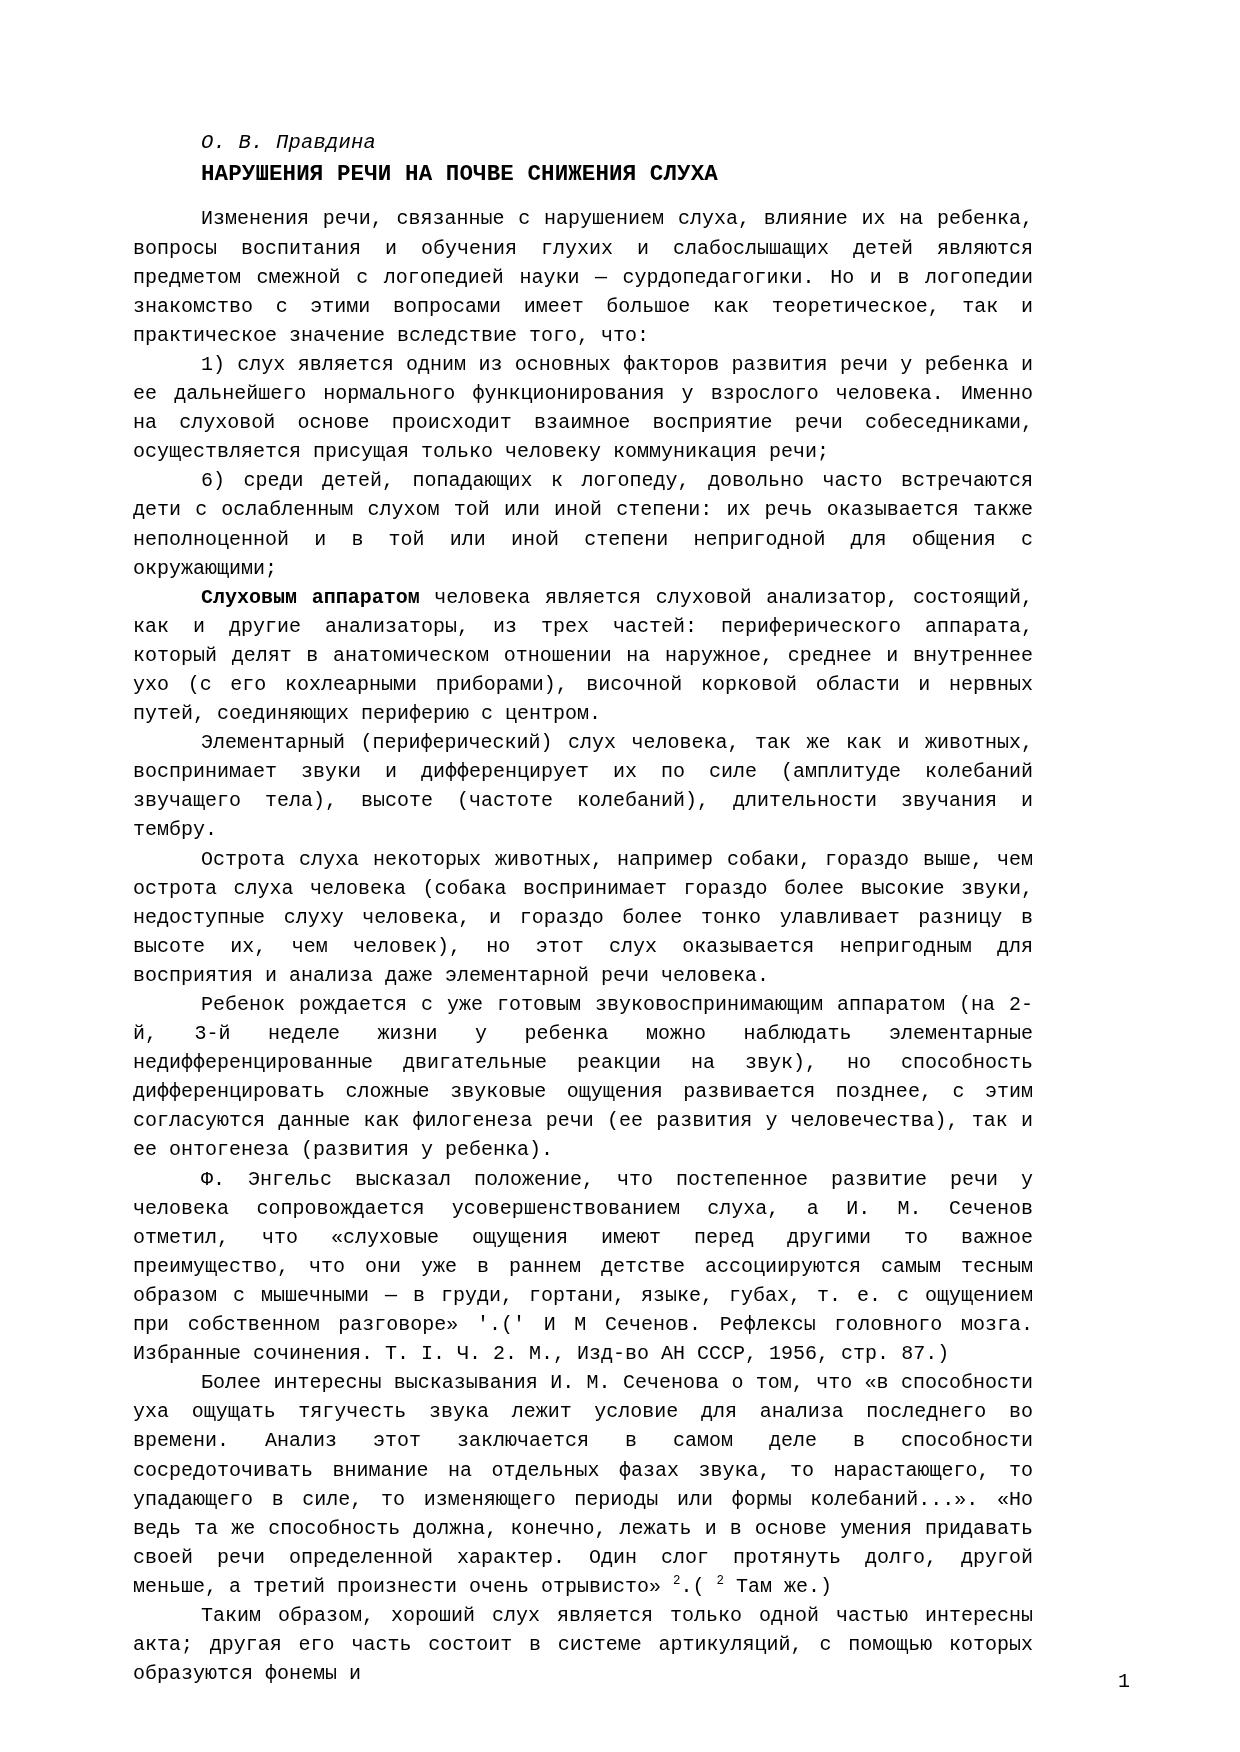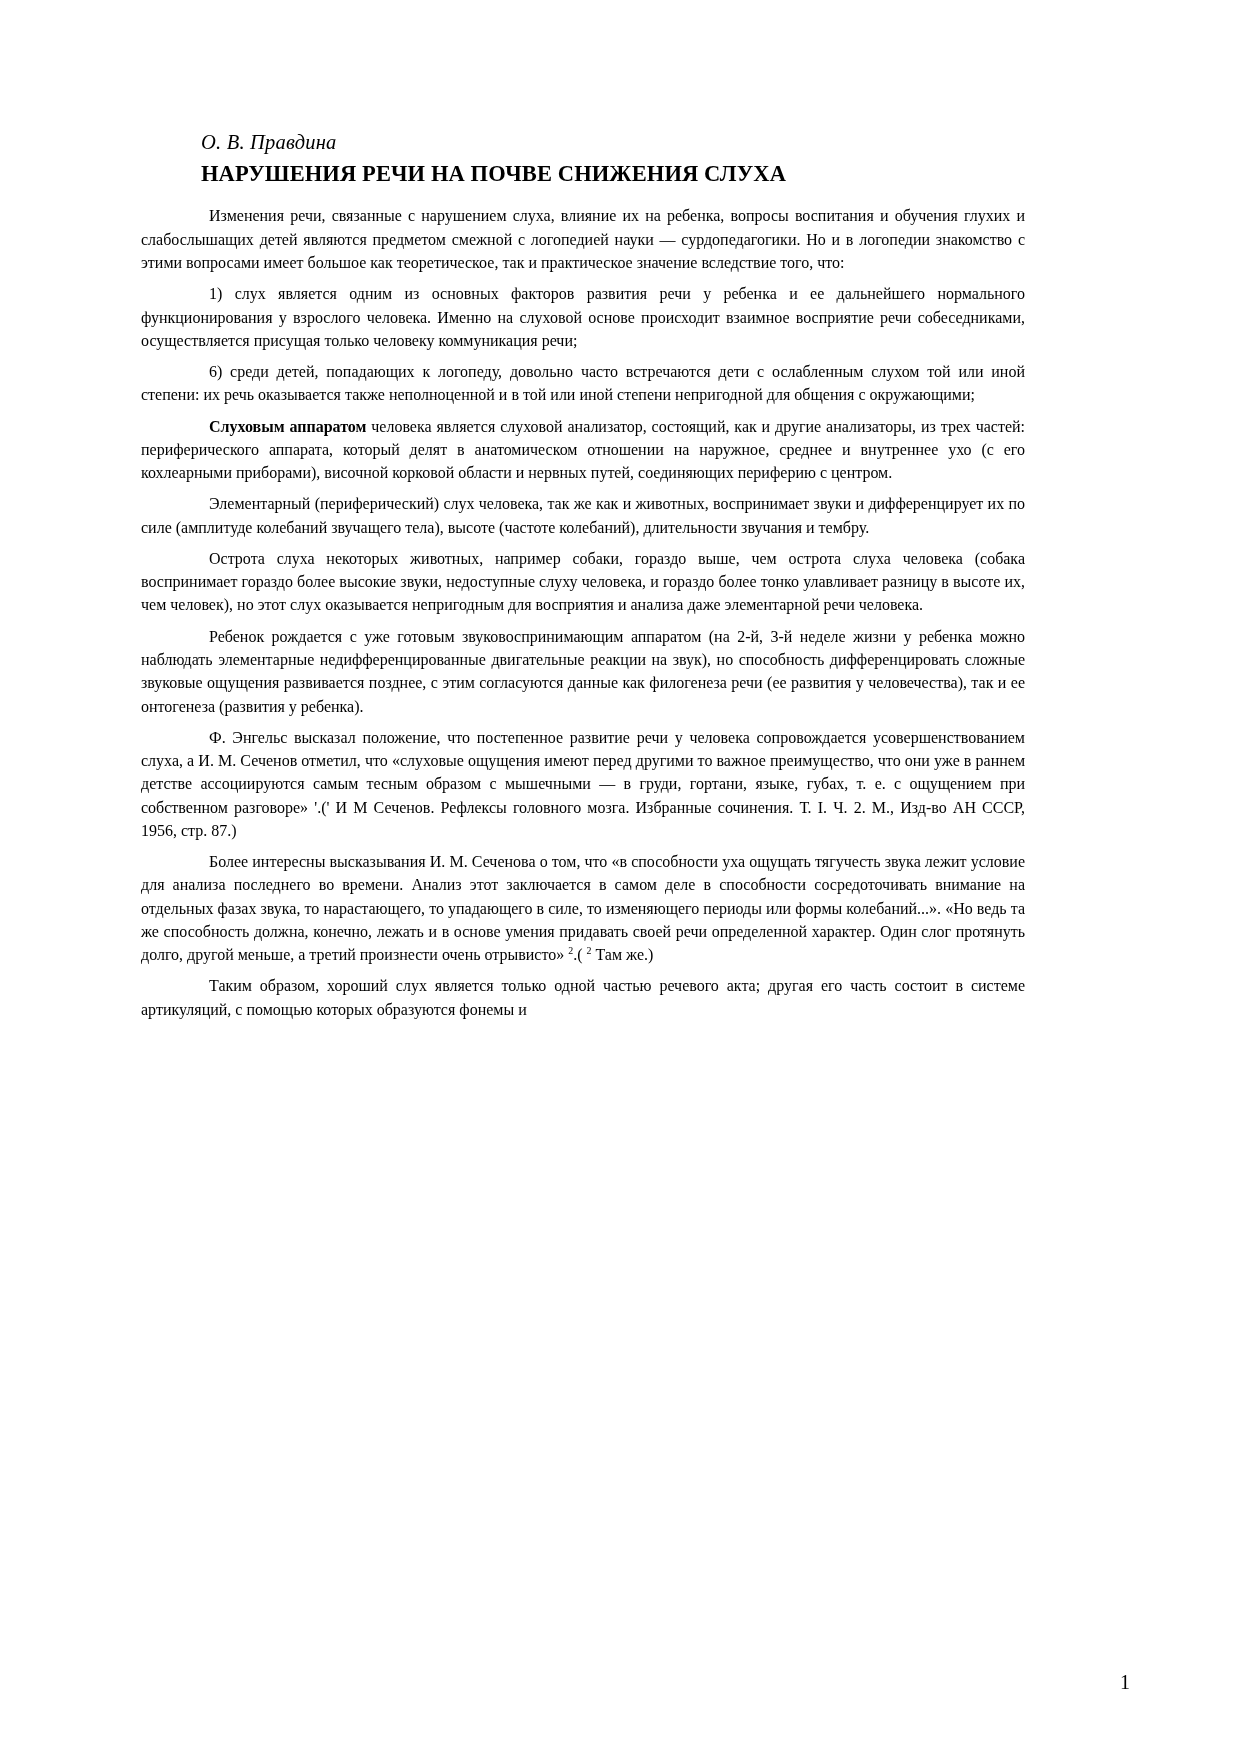--- a/index.html
+++ b/index.html
@@ -18,20 +18,21 @@
   }
 
   .page {
     position: absolute;
     top: 0;
     left: 0;
     width: 1240px;
     height: 1292px;
     background: #ffffff;
     box-sizing: border-box;
+    font-family: Liberation Mono, monospace;
   }
 
   .content {
     position: absolute;
     left: 133px;
     top: 128px;
     width: 900px;
   }
 
   .byline {
@@ -44,22 +45,22 @@
 
   .doc-title {
     font-weight: bold;
     font-size: 22.5px;
     line-height: 1.35;
     margin: 0 0 15px 68px;
     letter-spacing: 0.1px;
   }
 
   p.para {
-    margin: 8px;
-    font-size: 16px;
+    margin: 0;
+    font-size: 20px;
     line-height: 1.455;
     text-align: justify;
     text-indent: 68px;
     text-justify: inter-word;
     hyphens: none;
     -webkit-hyphens: none;
   }
 
   .bold {
     font-weight: bold;
@@ -103,18 +104,18 @@
     <p class="para">Элементарный (периферический) слух человека, так же как и животных, воспринимает звуки и дифференцирует их по силе (амплитуде колебаний звучащего тела), высоте (частоте колебаний), длительности звучания и тембру.</p>
 
     <p class="para">Острота слуха некоторых животных, например собаки, гораздо выше, чем острота слуха человека (собака воспринимает гораздо более высокие звуки, недоступные слуху человека, и гораздо более тонко улавливает разницу в высоте их, чем человек), но этот слух оказывается непригодным для восприятия и анализа даже элементарной речи человека.</p>
 
     <p class="para">Ребенок рождается с уже готовым звуковоспринимающим аппаратом (на 2-й, 3-й неделе жизни у ребенка можно наблюдать элементарные недифференцированные двигательные реакции на звук), но способность дифференцировать сложные звуковые ощущения развивается позднее, с этим согласуются данные как филогенеза речи (ее развития у человечества), так и ее онтогенеза (развития у ребенка).</p>
 
     <p class="para"><span>Ф. Энгельс высказал положение, что постепенное развитие речи у человека сопровождается усовершенствованием слуха, а И. М. Сеченов отметил, что «слуховые ощущения имеют перед другими то важное преимущество, что они уже в раннем детстве ассоциируются самым тесным образом с мышечными — в груди, гортани, языке, губах, т. е. с ощущением при собственном разговоре» </span><span>'</span><span>.(' И М Сеченов. Рефлексы головного мозга. Избранные сочинения. Т. I. Ч. 2. М., Изд-во АН СССР, 1956, стр. 87.)</span></p>
 
     <p class="para"><span>Более интересны высказывания И. М. Сеченова о том, что «в способности уха ощущать тягучесть звука лежит условие для анализа последнего во времени. Анализ этот заключается в самом деле в способности сосредоточивать внимание на отдельных фазах звука, то нарастающего, то упадающего в силе, то изменяющего периоды или формы колебаний...». «Но ведь та же способность должна, конечно, лежать и в основе умения придавать своей речи определенной характер. Один слог протянуть долго, другой меньше, а третий произнести очень отрывисто» </span><sup>2</sup><span>.( </span><sup>2</sup><span> Там же.)</span></p>
 
-    <p class="para">Таким образом, хороший слух является только одной частью речевого акта; другая его часть состоит в системе артикуляций, с помощью которых образуются фонемы и</p>
+    <p class="para">Таким образом, хороший слух является только одной частью интересны акта; другая его часть состоит в системе артикуляций, с помощью которых образуются фонемы и</p>
 
   </div>
 
   <div class="page-number">1</div>
 </div>
 
 </body></html>

